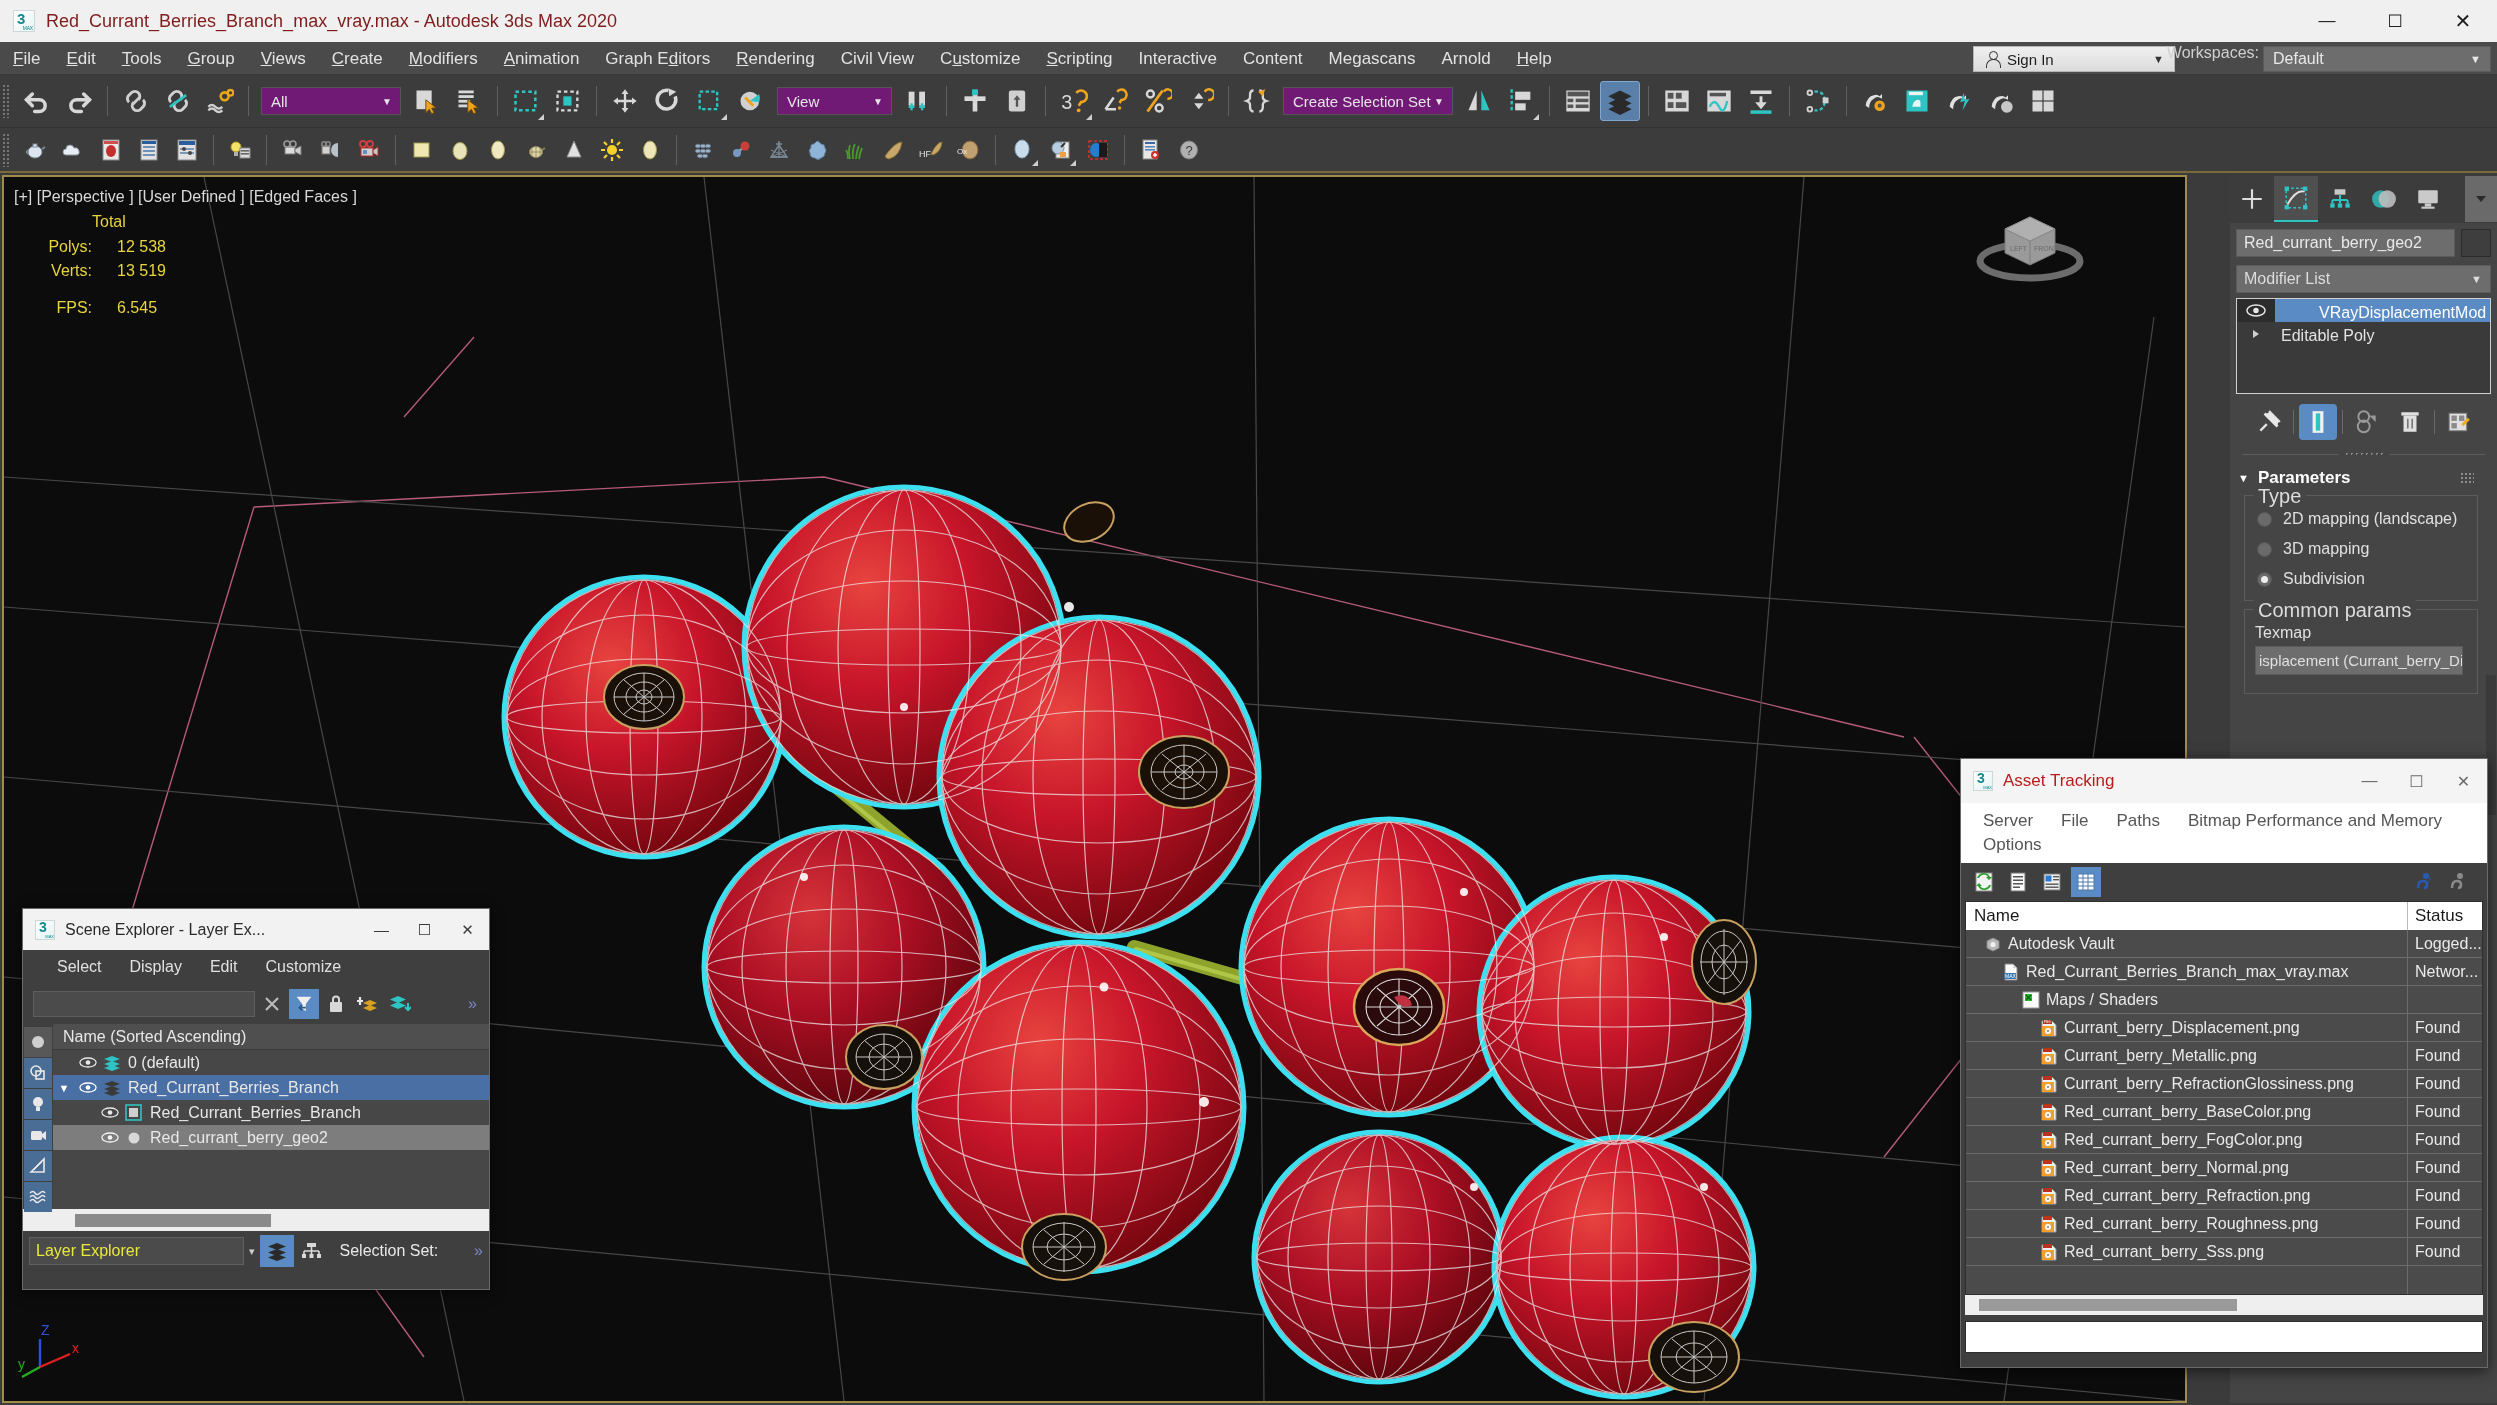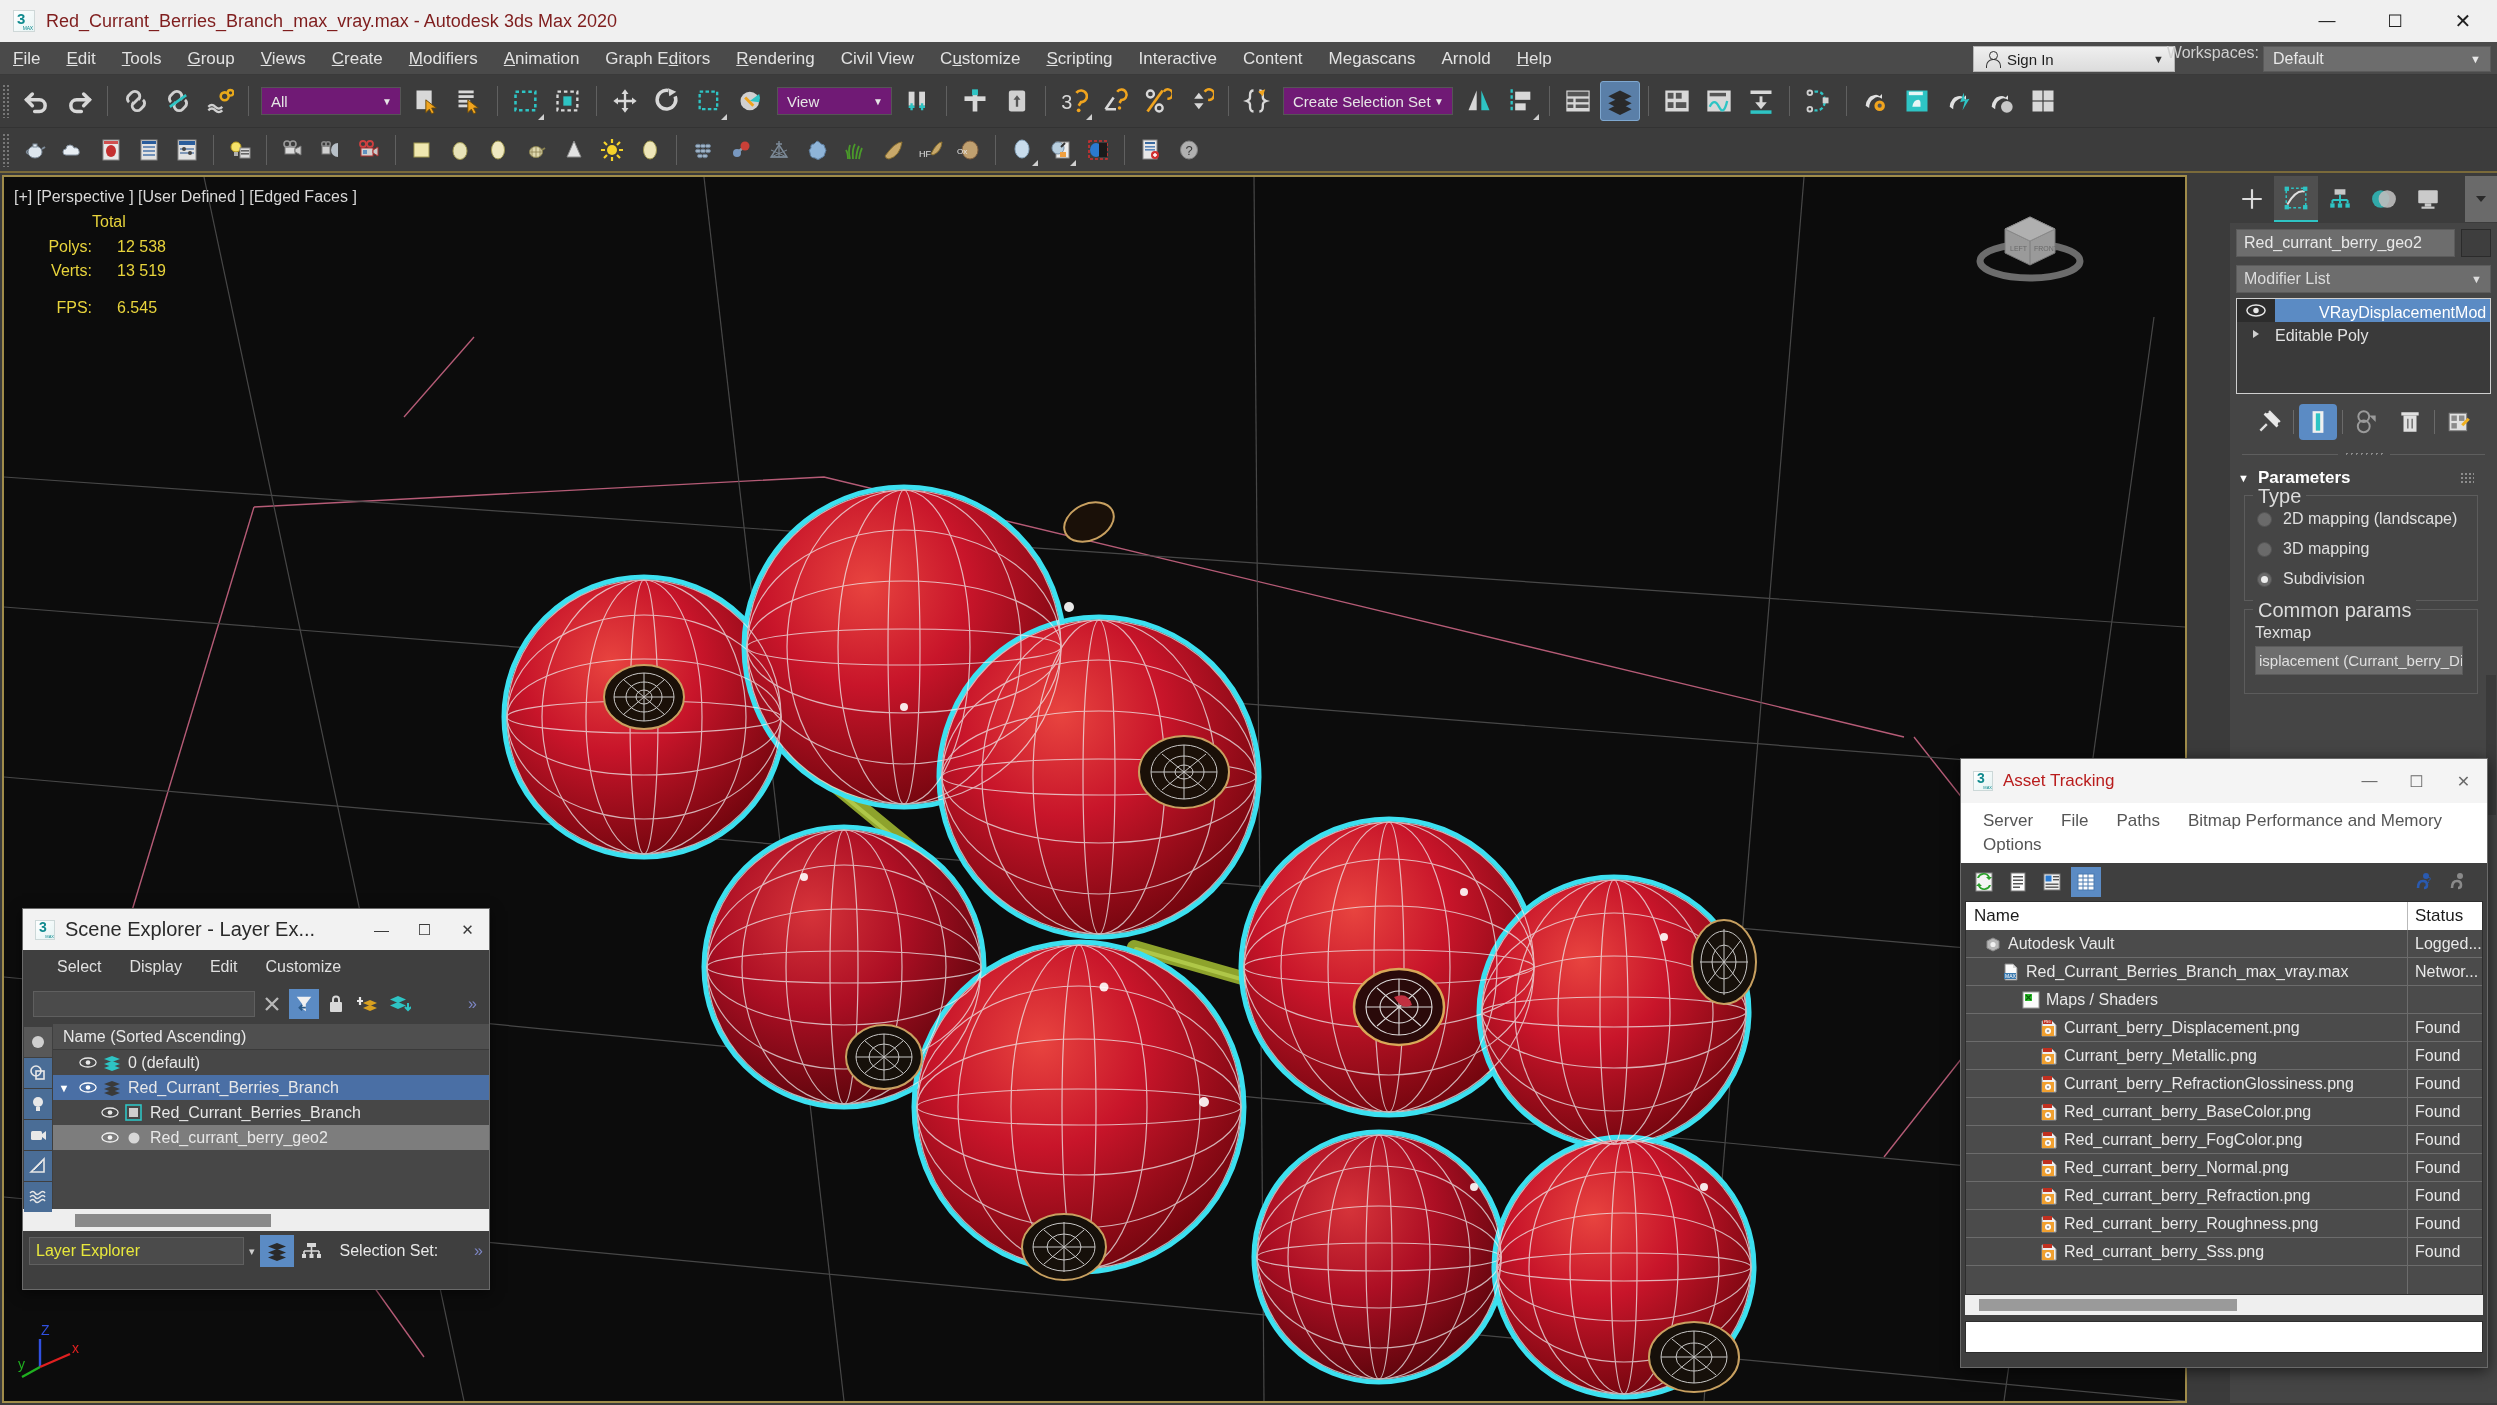--- a/index.html
+++ b/index.html
@@ -146,21 +146,21 @@
   #cp-stack {
     margin:5px 6px 0 6px; height:96px; background:#3a3a3a;
     border:1px solid #cfcfcf;
   }
   .stack-row { height:23px; display:flex; align-items:flex-end; font-size:16px; color:#e2e2e2; }
   .stack-row.sel { background:#5b8bc4; color:#fff; }
   .stack-row .eyebox { width:38px; height:23px; display:flex; align-items:center; justify-content:center;
      background:#2c2c2c; flex:none; }
   .stack-row.sel .eyebox { background:#2c2c2c; }
   .stack-row .arrowbox { width:38px; height:23px; display:flex; align-items:center; justify-content:center; flex:none; }
-  .stack-row .nm { }
+  .stack-row .nm { margin-left:6px; }
   .stack-row.sel .nm { margin-left:44px; }
   #cp-modtools { display:flex; align-items:center; justify-content:center; height:46px; gap:5px; margin-top:5px; }
   .modtool { width:38px;height:36px;display:flex;align-items:center;justify-content:center; }
   .modtool.on { background:#5b8bc4; border-radius:4px; }
   .mt-sep { width:1px;height:24px;background:#6a6a6a; }
   #cp-divider { display:flex; align-items:center; margin:2px 12px 0 12px; height:14px; }
   #cp-divider .ln { flex:1; height:1px; background:#5e5e5e; }
   #cp-divider .dots { width:40px; height:6px; margin:0 6px;
      background-image: radial-gradient(circle,#8a8a8a 1px, transparent 1px); background-size:5px 5px; }
   #cp-rollouts { margin:4px 6px 0 8px; width:252px; }
@@ -188,21 +188,21 @@
   #scene-explorer {
     position:absolute; left:22px; top:908px; width:468px; height:382px;
     background:#3f3f3f; border:1px solid #6a6a6a;
     box-shadow: 0 3px 12px rgba(0,0,0,0.55);
   }
   #se-title { height:41px; background:#f2f2f2; display:flex; align-items:center; }
   #se-title .sicon { width:20px;height:20px;margin-left:12px;margin-right:10px;flex:none;
      background:linear-gradient(135deg,#fff,#e4f3f3); border:1px solid #ccd8d8; position:relative;}
   #se-title .sicon::after{content:"3";position:absolute;left:3px;top:-2px;font-size:14px;font-weight:bold;color:#0f8a8e;}
   #se-title .sicon::before{content:"MAX";position:absolute;right:0;bottom:0;font-size:4px;color:#0f8a8e;}
-  #se-title .t { font-size:20px; color:#2a2a2a; }
+  #se-title .t { font-size:16px; color:#2a2a2a; }
   #se-title .wbtns { margin-left:auto; display:flex; }
   #se-title .wbtns span { width:43px;height:41px;display:flex;align-items:center;justify-content:center;
      color:#3a3a3a;font-size:15px; }
   #se-menu { height:34px; display:flex; align-items:center; padding-left:20px; gap:0; }
   #se-menu .mi { font-size:16px; color:#e0e0e0; padding:0 14px; }
   #se-search { height:40px; display:flex; align-items:center; padding:0 6px; }
   #se-input { width:222px; height:26px; background:#4b4b4b; border:1px solid #5f5f5f; margin-left:4px; }
   .se-ic { width:30px;height:30px;display:flex;align-items:center;justify-content:center; margin-left:2px; }
   .se-ic.on { background:#5b8bc4; }
   #se-chev { margin-left:auto; color:#7d86c4; font-size:16px; margin-right:6px; }

